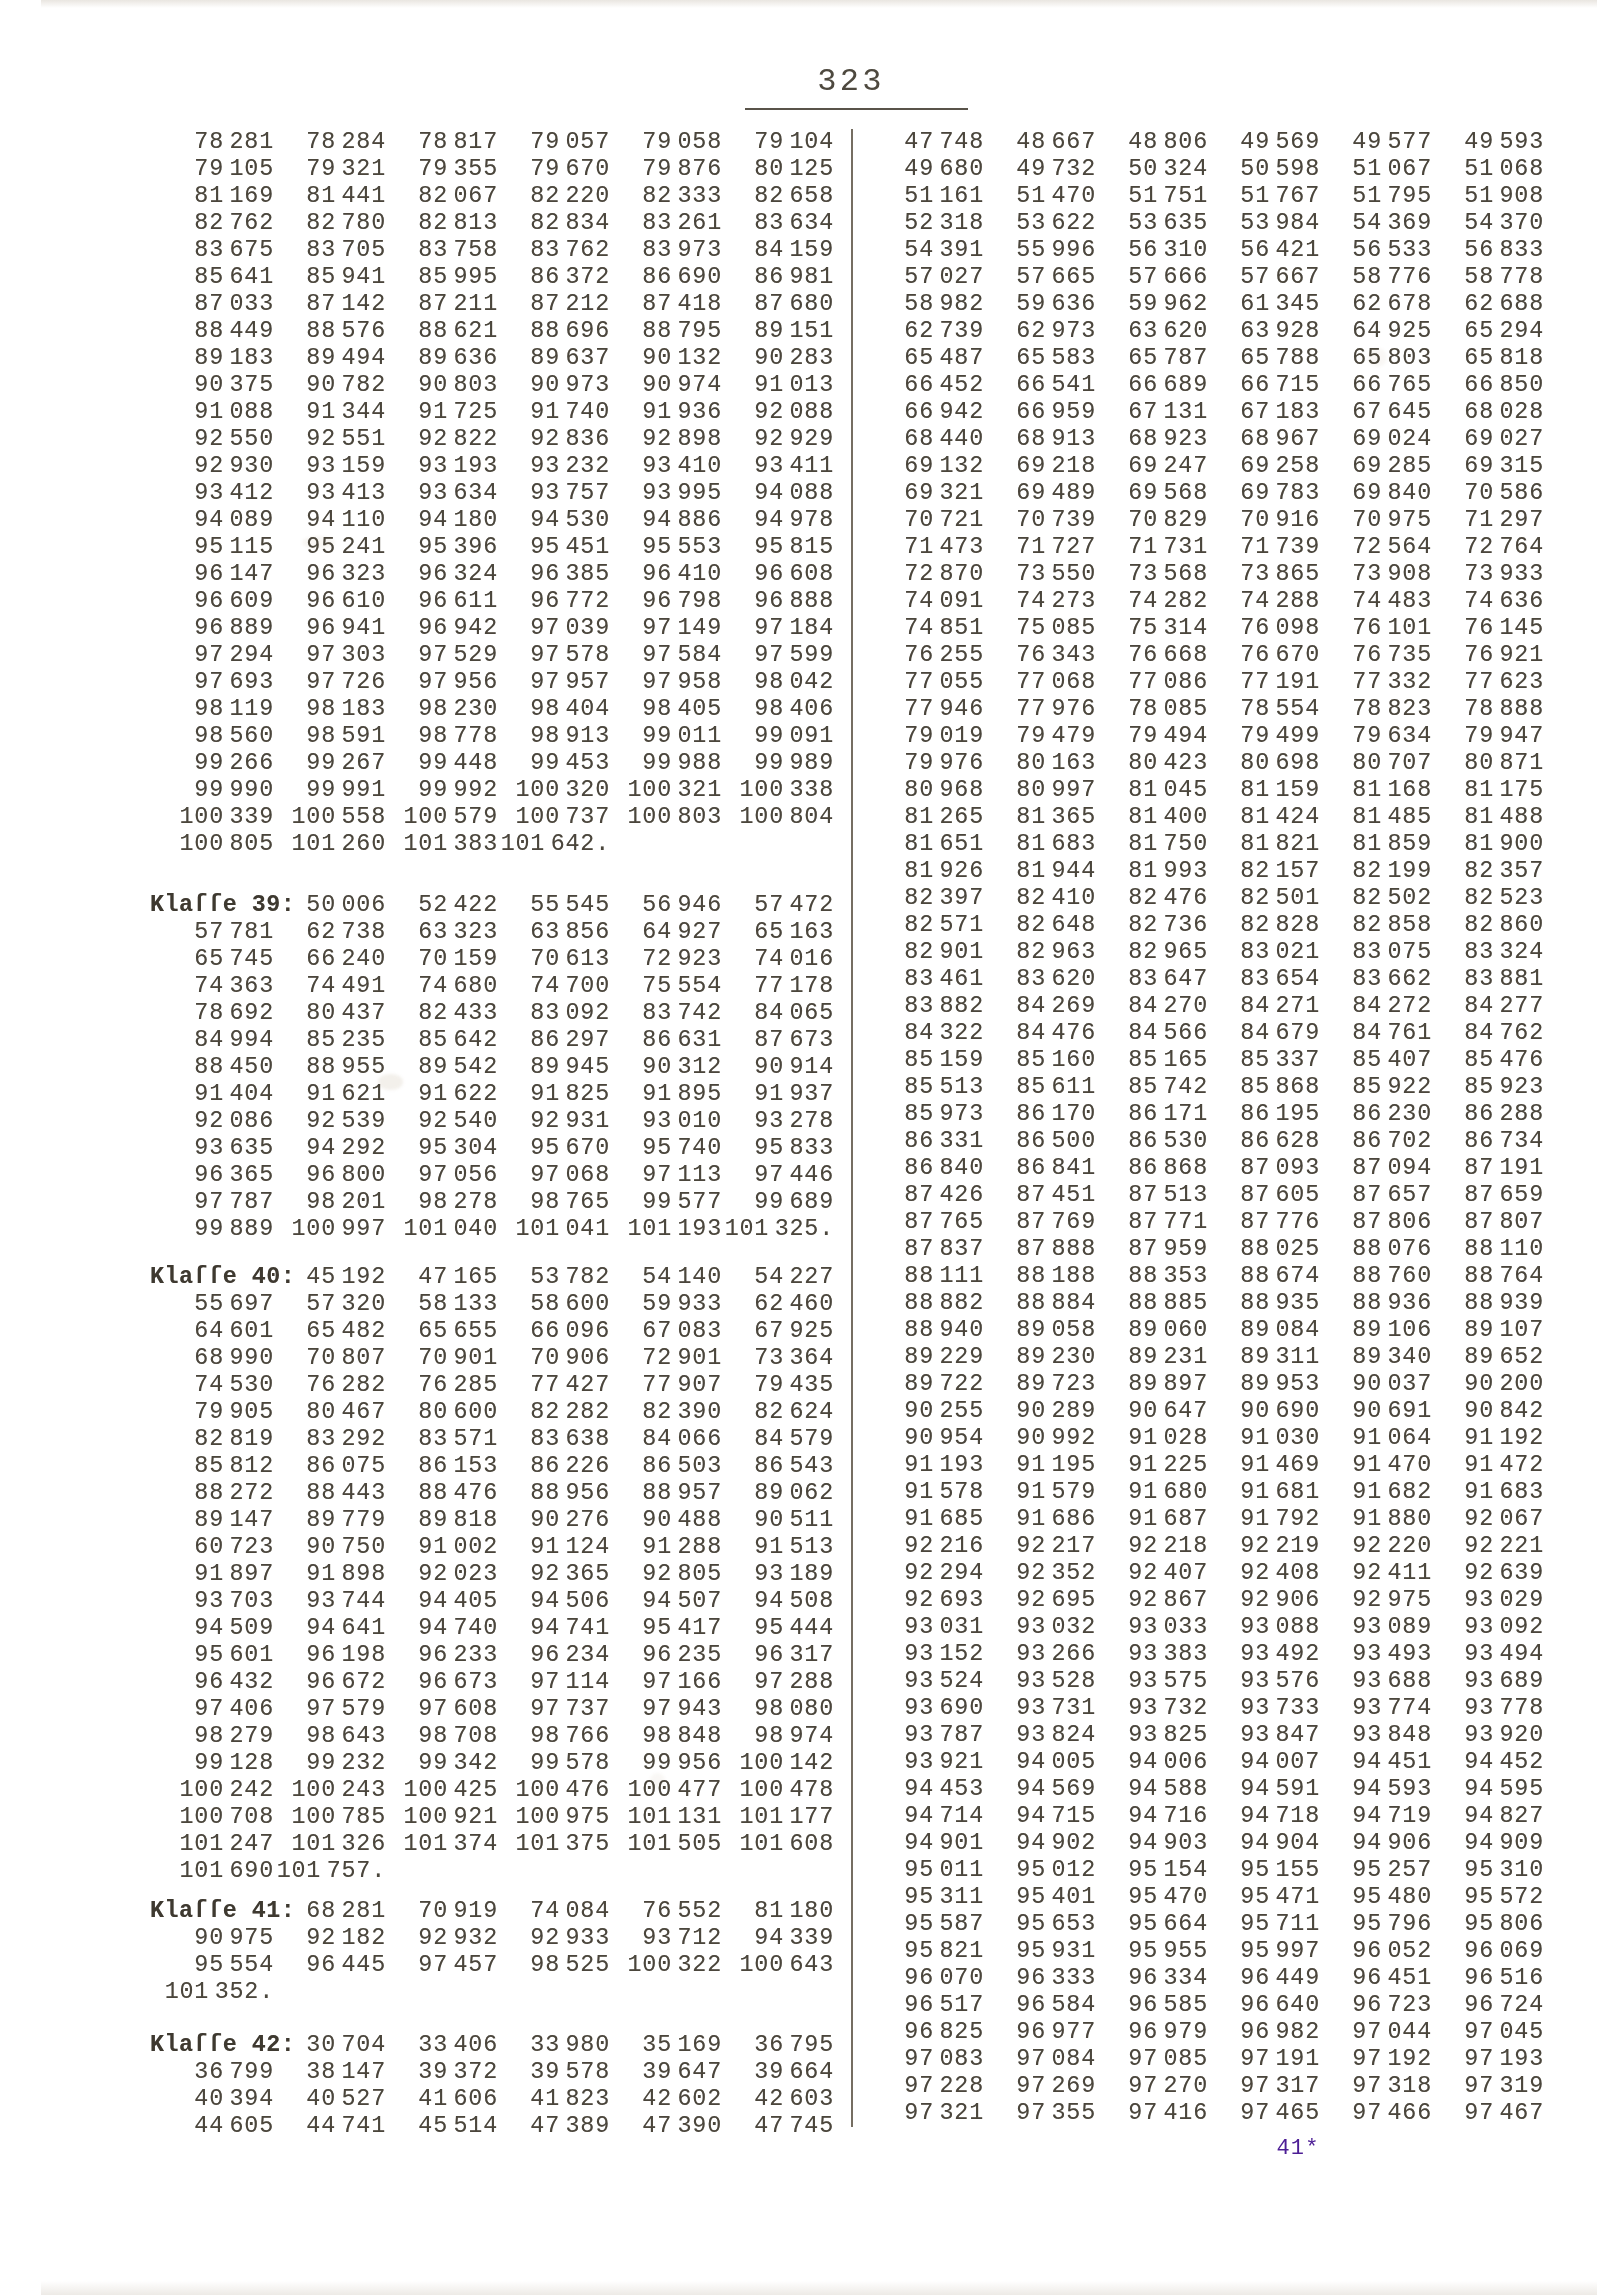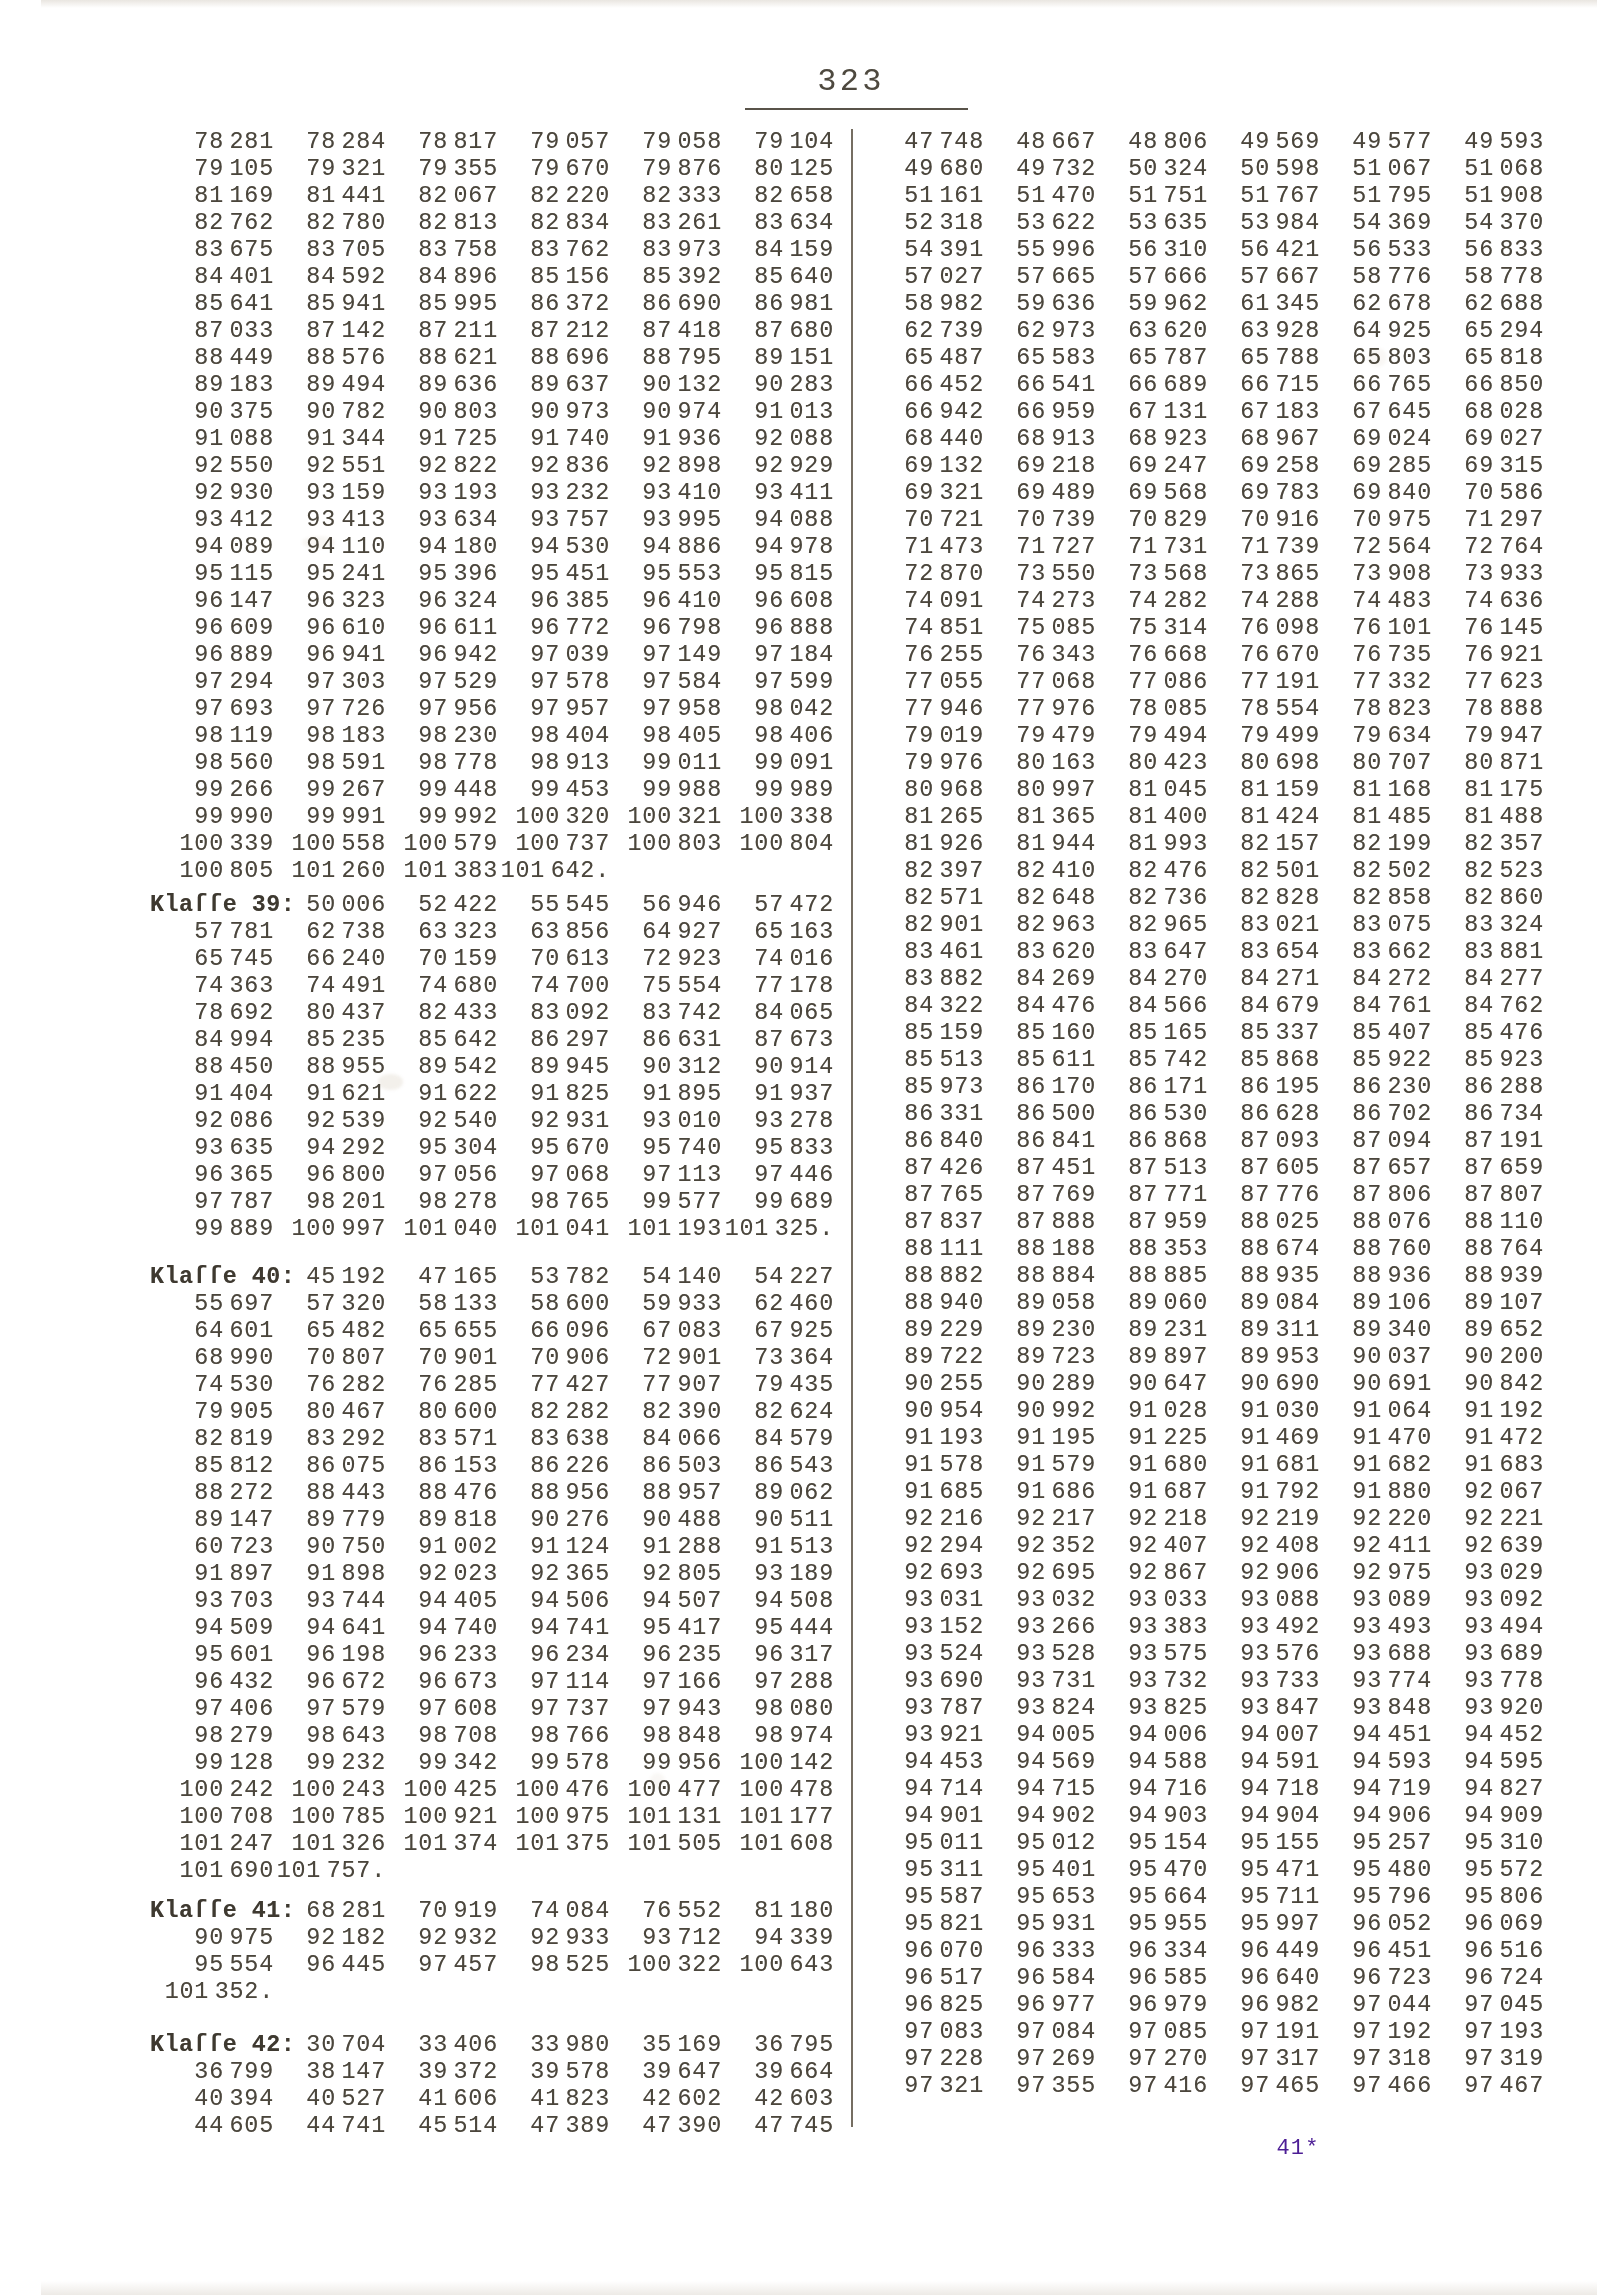--- a/index.html
+++ b/index.html
@@ -98,28 +98,20 @@
         </div>
         <div class="nrow">
           <div class="cell">83 675</div>
           <div class="cell">83 705</div>
           <div class="cell">83 758</div>
           <div class="cell">83 762</div>
           <div class="cell">83 973</div>
           <div class="cell">84 159</div>
         </div>
         <div class="nrow">
-          <div class="cell">84 401</div>
-          <div class="cell">84 592</div>
-          <div class="cell">84 896</div>
-          <div class="cell">85 156</div>
-          <div class="cell">85 392</div>
-          <div class="cell">85 640</div>
-        </div>
-        <div class="nrow">
           <div class="cell">85 641</div>
           <div class="cell">85 941</div>
           <div class="cell">85 995</div>
           <div class="cell">86 372</div>
           <div class="cell">86 690</div>
           <div class="cell">86 981</div>
         </div>
         <div class="nrow">
           <div class="cell">87 033</div>
           <div class="cell">87 142</div>
@@ -852,20 +844,28 @@
         <div class="cell">81 168</div>
         <div class="cell">81 175</div>
       </div>
       <div class="nrow">
         <div class="cell">81 265</div>
         <div class="cell">81 365</div>
         <div class="cell">81 400</div>
         <div class="cell">81 424</div>
         <div class="cell">81 485</div>
         <div class="cell">81 488</div>
+      </div>
+      <div class="nrow">
+        <div class="cell">81 651</div>
+        <div class="cell">81 683</div>
+        <div class="cell">81 750</div>
+        <div class="cell">81 821</div>
+        <div class="cell">81 859</div>
+        <div class="cell">81 900</div>
       </div>
       <div class="nrow">
         <div class="cell">81 926</div>
         <div class="cell">81 944</div>
         <div class="cell">81 993</div>
         <div class="cell">82 157</div>
         <div class="cell">82 199</div>
         <div class="cell">82 357</div>
       </div>
       <div class="nrow">

